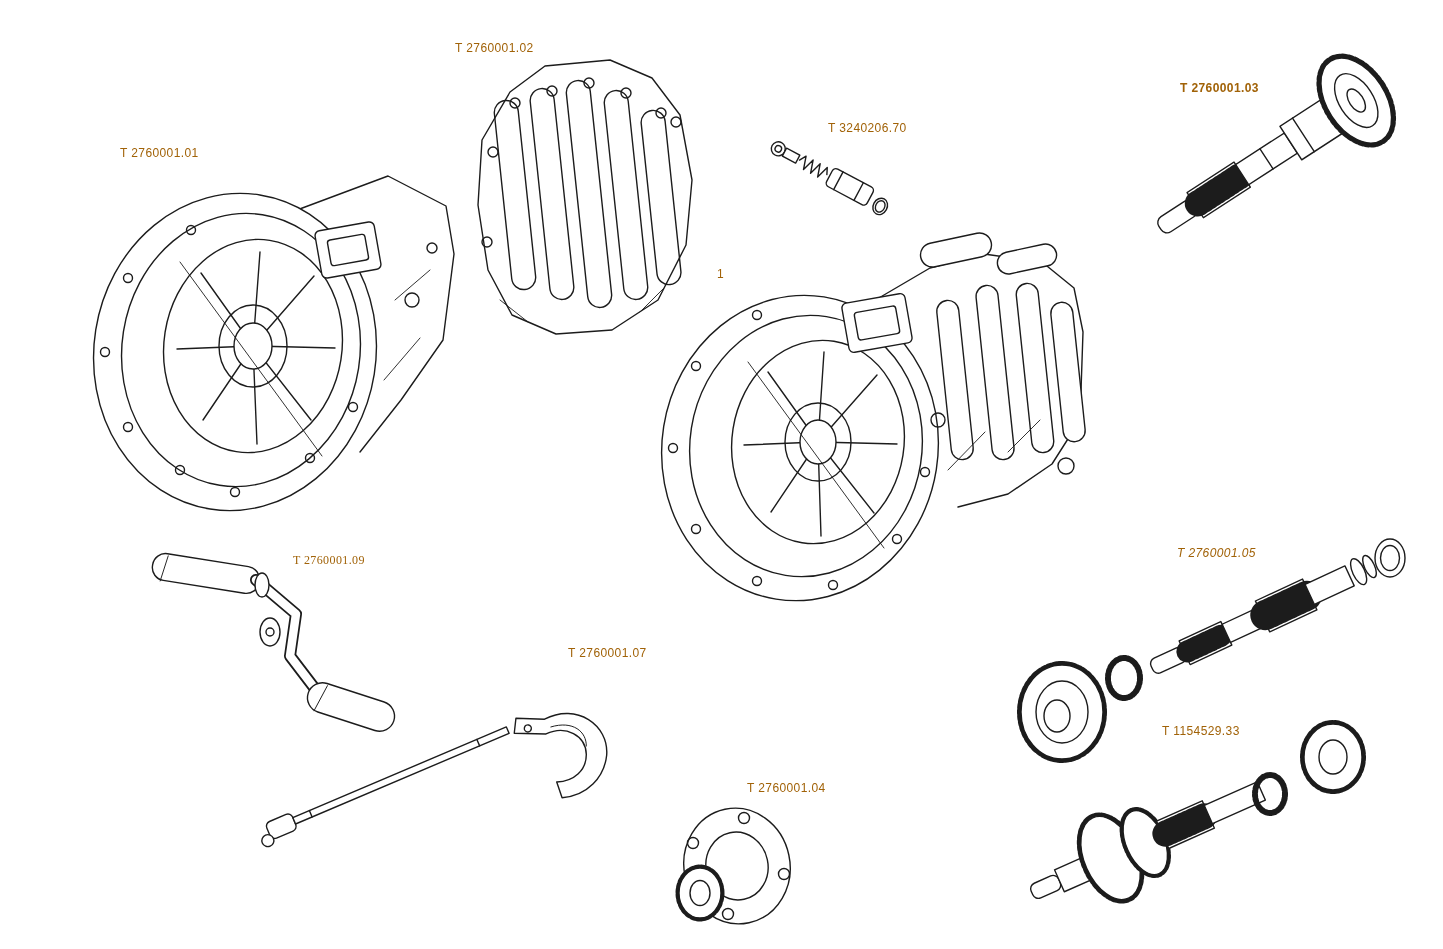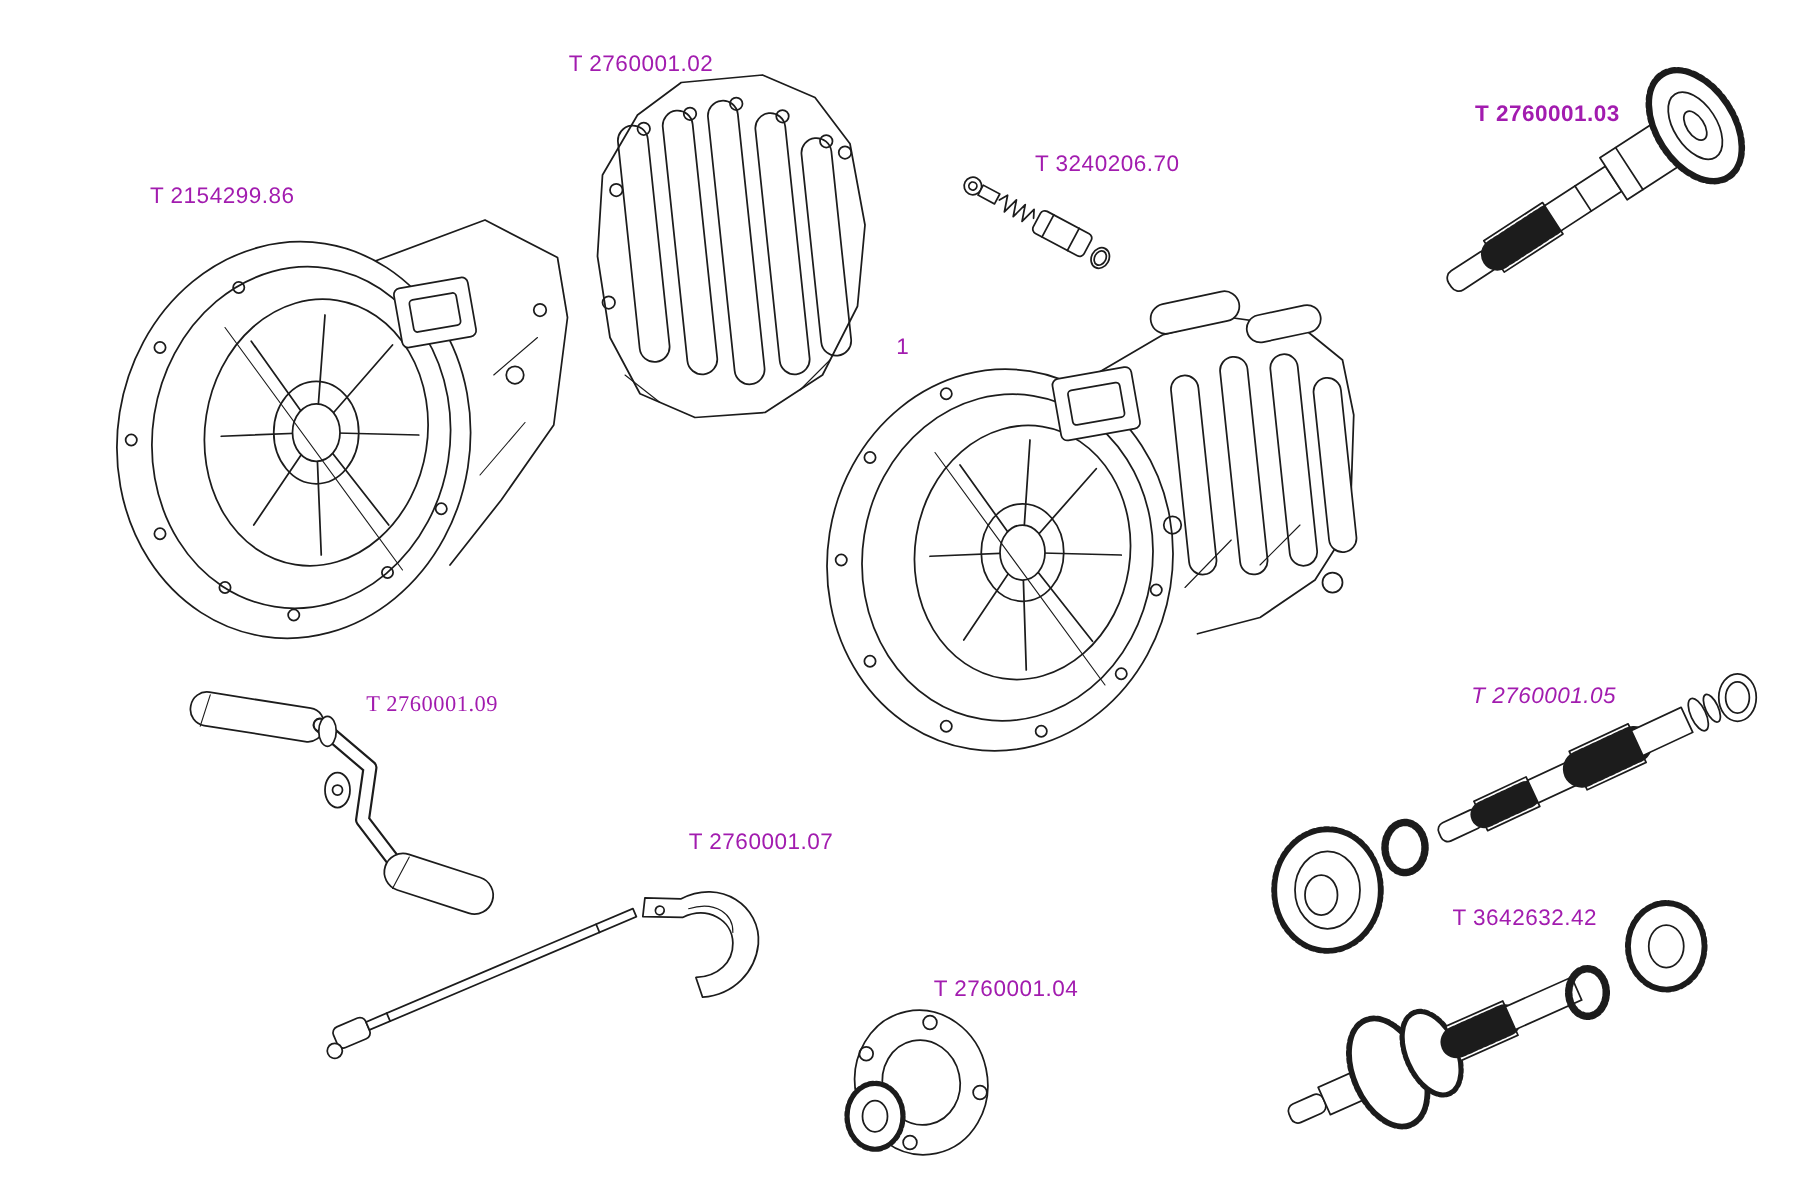--- a/index.html
+++ b/index.html
@@ -12,23 +12,23 @@
     background: #ffffff;
     overflow: hidden;
   }
   .canvas-svg {
     position: absolute;
     left: 0; top: 0;
     width: 1443px; height: 949px;
   }
   .part-label {
     position: absolute;
-    font-size: 18px;
+    font-size: 12px;
     line-height: 1.1;
-    color: #a21caf;
+    color: #a16207;
     letter-spacing: 0.4px;
     white-space: nowrap;
     user-select: none;
   }
 </style>
 </head>
 <body>
 
 <div class="page">
 
@@ -219,24 +219,24 @@
         <ellipse cx="1270" cy="794" rx="15" ry="19" stroke-width="6" stroke-dasharray="2 2.2"></ellipse>
         <ellipse cx="1270" cy="794" rx="15" ry="19"></ellipse>
         <ellipse cx="1333" cy="757" rx="29" ry="33" stroke-width="8" stroke-dasharray="3 2.7"></ellipse>
         <ellipse cx="1333" cy="757" rx="29" ry="33" fill="#ffffff"></ellipse>
         <ellipse cx="1333" cy="757" rx="14" ry="17"></ellipse>
       </g>
 
     </g>
   </svg>
 
-  <div class="part-label" style="left:120px; top:147px;">T 2154299.86</div>
+  <div class="part-label" style="left:120px; top:147px;">T 2760001.01</div>
   <div class="part-label" style="left:455px; top:42px;">T 2760001.02</div>
   <div class="part-label" style="left:1180px; top:82px;font-weight:bold;">T 2760001.03</div>
   <div class="part-label" style="left:828px; top:122px;">T 3240206.70</div>
   <div class="part-label" style="left:717px; top:268px;">1</div>
   <div class="part-label" style="left:293px; top:554px;font-family:Liberation Serif, serif;">T 2760001.09</div>
   <div class="part-label" style="left:1177px; top:547px;font-style:italic;">T 2760001.05</div>
-  <div class="part-label" style="left:551px; top:647px;margin-top:17px;">T 2760001.07</div>
-  <div class="part-label" style="left:1162px; top:725px;">T 3642632.42</div>
+  <div class="part-label" style="left:568px; top:647px;">T 2760001.07</div>
+  <div class="part-label" style="left:1162px; top:725px;">T 1154529.33</div>
   <div class="part-label" style="left:747px; top:782px;">T 2760001.04</div>
 
 </div>
 
 </body></html>

